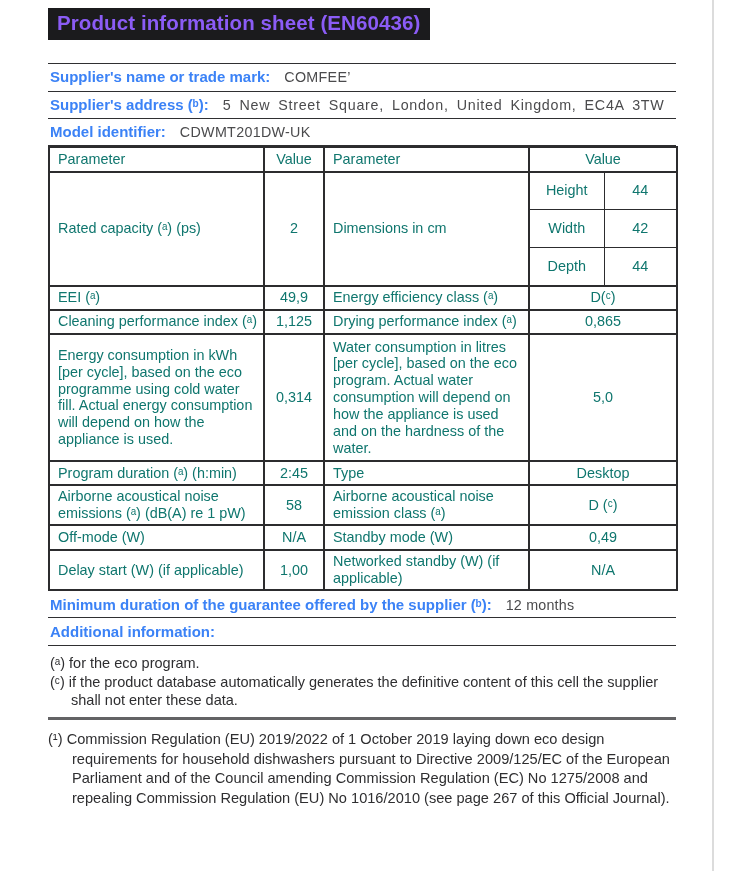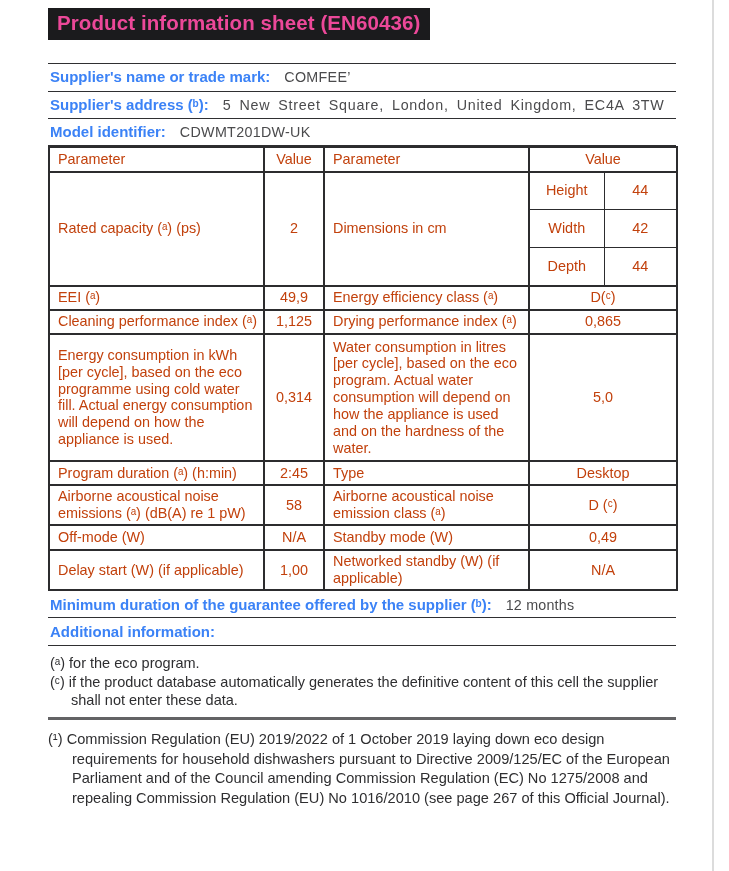--- a/index.html
+++ b/index.html
@@ -13,21 +13,21 @@
   .page { position: relative; width: 729px; height: 871px; background: #fff; }
   .page-edge {
     position: absolute; top: 0; left: 712px; width: 2px; height: 871px;
     background: #dcdcdc;
   }
   .content { position: absolute; left: 48px; top: 8px; width: 628px; }
 
   
   .title-bar {
     display: inline-block;
-    background: #1b1b1d; color: #ec4899;
+    background: #1b1b1d; color: #8b5cf6;
     font-size: 20.5px; font-weight: bold;
     padding: 3px 10px 5px 9px;
     letter-spacing: 0.1px;
   }
 
   
   .kv-block { margin-top: 23px; }
   .kv-row {
     display: flex; align-items: baseline;
     border-top: 1.7px solid #2f2f31;
@@ -42,21 +42,21 @@
   
   .section-heading {
     font-weight: bold; font-size: 15.3px; color: #1a1a1c;
     padding: 4px 0 4px 2px;
   }
 
   
   table.params { border-collapse: collapse; table-layout: fixed; width: 628px; border: 2px solid #2c2c2e; }
   .params td {
     border: 2px solid #2c2c2e;
-    font-size: 14.4px; line-height: 1.18; color: #c2410c;
+    font-size: 14.4px; line-height: 1.18; color: #0f766e;
     padding: 2px 6px 2px 8px; vertical-align: middle;
   }
   .params td.val { text-align: center; padding: 2px 3px; }
   .params tr.thead td { height: 25px; }
   .params tr.r-dim td { height: 38px; border-width: 1.5px; }
   .params tr.r-dim td.dim-label { text-align: center; padding: 2px 2px; }
   .params tr.r-eei td, .params tr.r-clean td, .params tr.r-prog td { height: 24px; }
   .params tr.r-energy td { height: 101px; line-height: 1.17; padding-top: 4px; padding-bottom: 4px; }
   .params tr.r-noise td { height: 39px; }
   .params tr.r-off td { height: 25px; }

